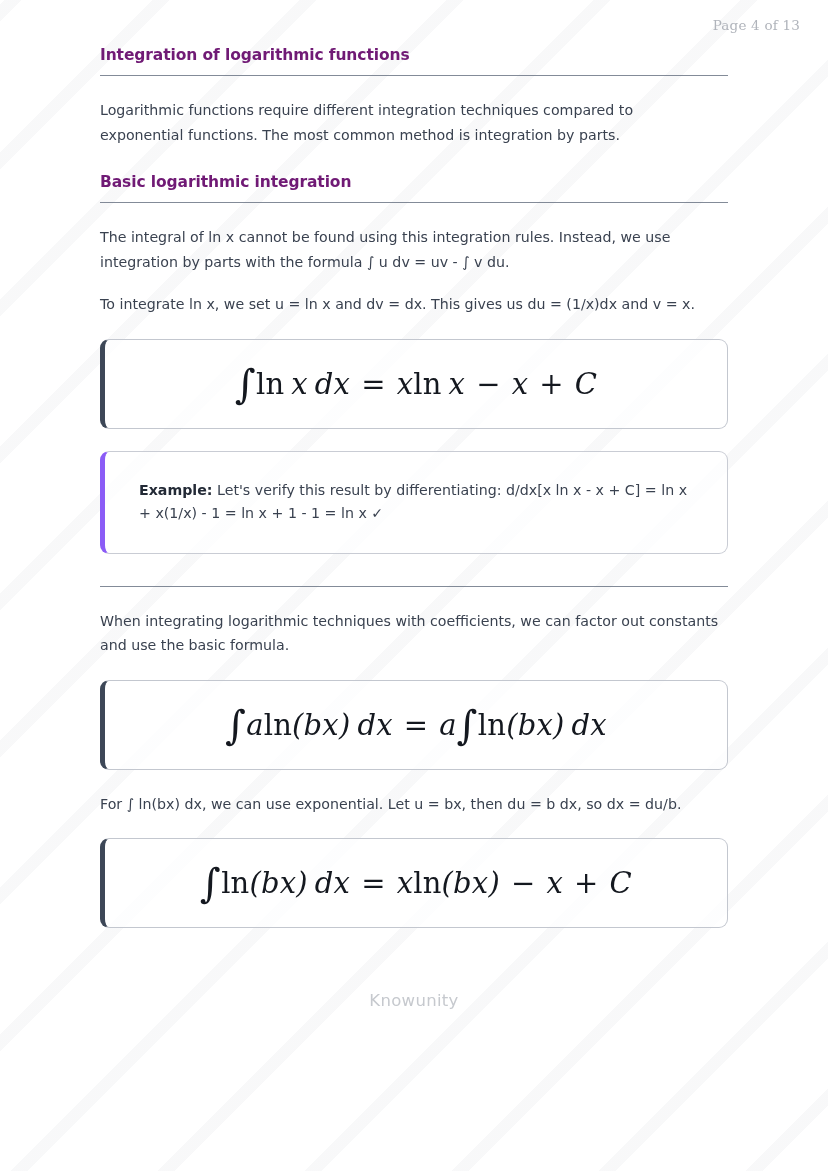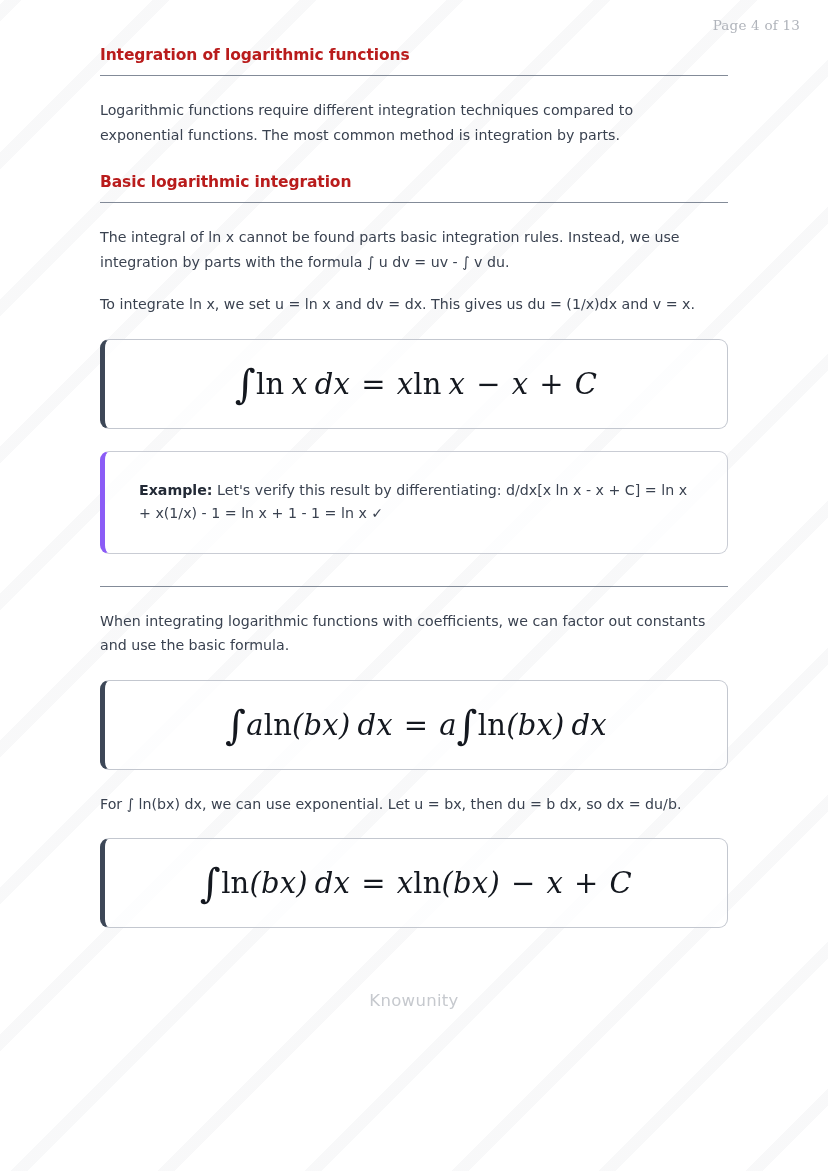--- a/index.html
+++ b/index.html
@@ -54,21 +54,21 @@
     position: absolute;
     left: 100px;
     top: 46px;
     width: 628px;
   }
 
   h2.section-title {
     font-family: "DejaVu Sans", sans-serif;
     font-size: 15.5px;
     font-weight: bold;
-    color: #b91c1c;
+    color: #701a75;
     margin: 0;
     padding: 0 0 11px 0;
     letter-spacing: -0.1px;
   }
   .rule {
     height: 1px;
     background: #5a6475;
     opacity: 0.75;
     width: 100%;
     margin: 0 0 22px 0;
@@ -166,37 +166,37 @@
   <div class="content">
 
     <h2 class="section-title">Integration of logarithmic functions</h2>
     <div class="rule"></div>
     <p class="body">Logarithmic functions require different integration techniques compared to exponential functions. The most common method is integration by parts.</p>
 
     <div class="spacer-lg"></div>
 
     <h2 class="section-title">Basic logarithmic integration</h2>
     <div class="rule"></div>
-    <p class="body">The integral of ln x cannot be found parts basic integration rules. Instead, we use integration by parts with the formula ∫ u dv = uv - ∫ v du.</p>
+    <p class="body">The integral of ln x cannot be found using this integration rules. Instead, we use integration by parts with the formula ∫ u dv = uv - ∫ v du.</p>
     <p class="body last">To integrate ln x, we set u = ln x and dv = dx. This gives us du = (1/x)dx and v = x.</p>
 
     <div class="formula-box">
       <div class="formula">
         <span class="intg">∫</span><span class="up">ln</span><span class="sp"></span><span class="it">x</span><span class="sp"></span><span class="it">dx</span><span class="sp2"></span>=<span class="sp2"></span><span class="it">x</span><span class="up">ln</span><span class="sp"></span><span class="it">x</span><span class="sp2"></span>−<span class="sp2"></span><span class="it">x</span><span class="sp2"></span>+<span class="sp2"></span><span class="it">C</span>
       </div>
     </div>
 
     <div class="callout">
       <p><span class="lead">Example:</span><span> Let's verify this result by differentiating: d/dx[x ln x - x + C] = ln x + x(1/x) - 1 = ln x + 1 - 1 = ln x ✓</span></p>
     </div>
 
     <div class="spacer-lg"></div>
 
     <div class="rule"></div>
-    <p class="body last">When integrating logarithmic functions with coefficients, we can factor out constants and use the basic formula.</p>
+    <p class="body last">When integrating logarithmic techniques with coefficients, we can factor out constants and use the basic formula.</p>
 
     <div class="formula-box">
       <div class="formula">
         <span class="intg">∫</span><span class="it">a</span><span class="up">ln</span><span class="it">(bx)</span><span class="sp"></span><span class="it">dx</span><span class="sp2"></span>=<span class="sp2"></span><span class="it">a</span><span class="intg">∫</span><span class="up">ln</span><span class="it">(bx)</span><span class="sp"></span><span class="it">dx</span>
       </div>
     </div>
 
     <p class="body last">For ∫ ln(bx) dx, we can use exponential. Let u = bx, then du = b dx, so dx = du/b.</p>
 
     <div class="formula-box">

